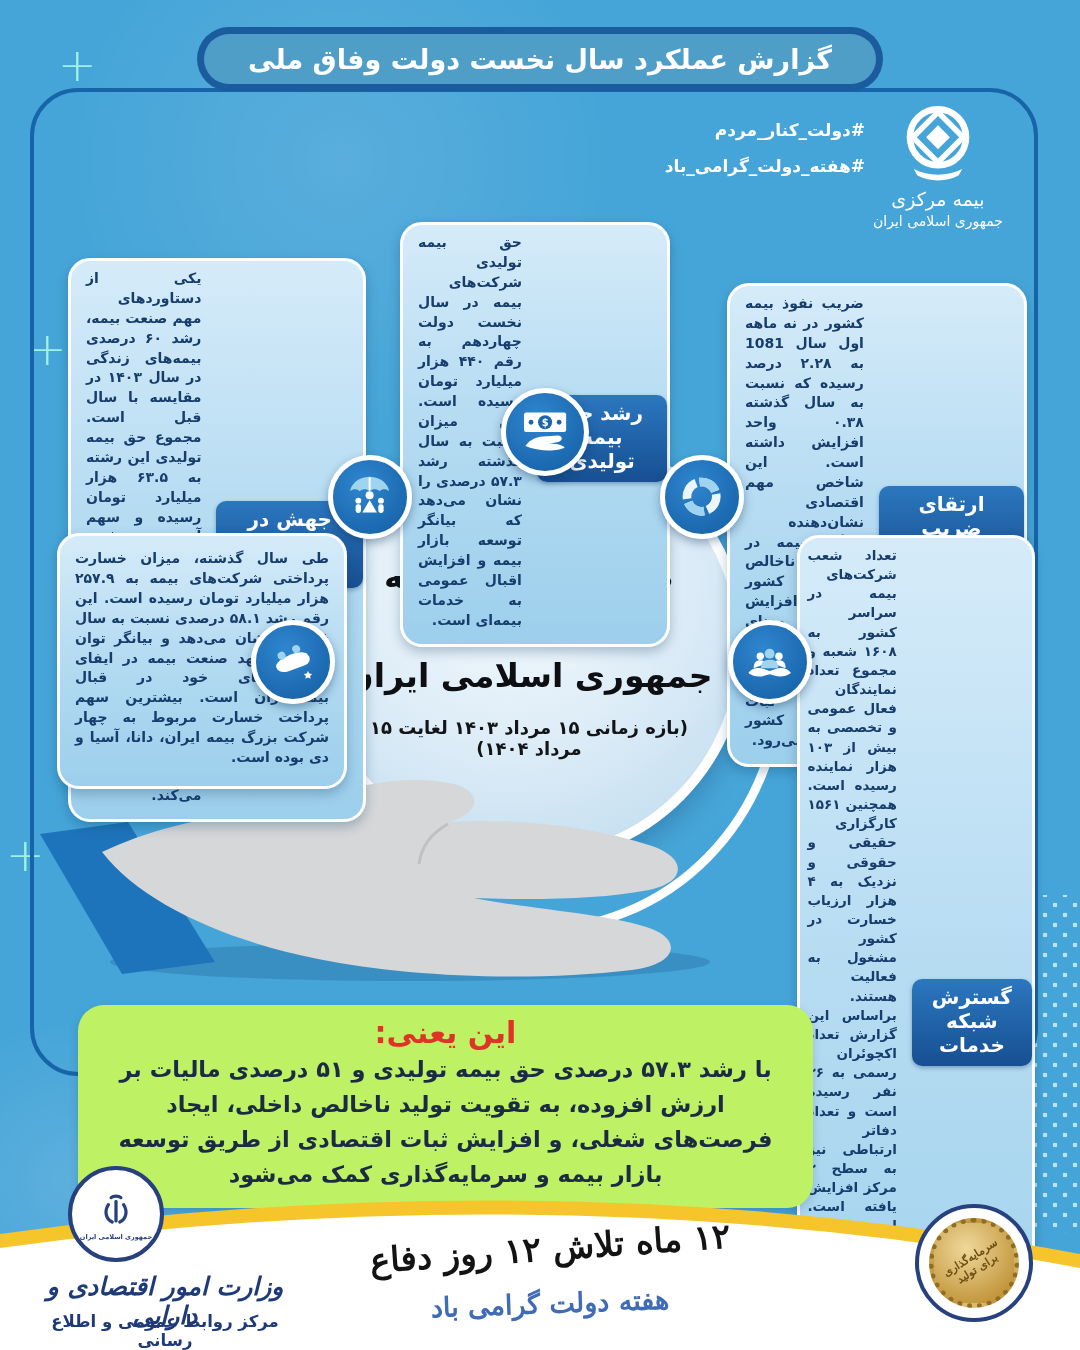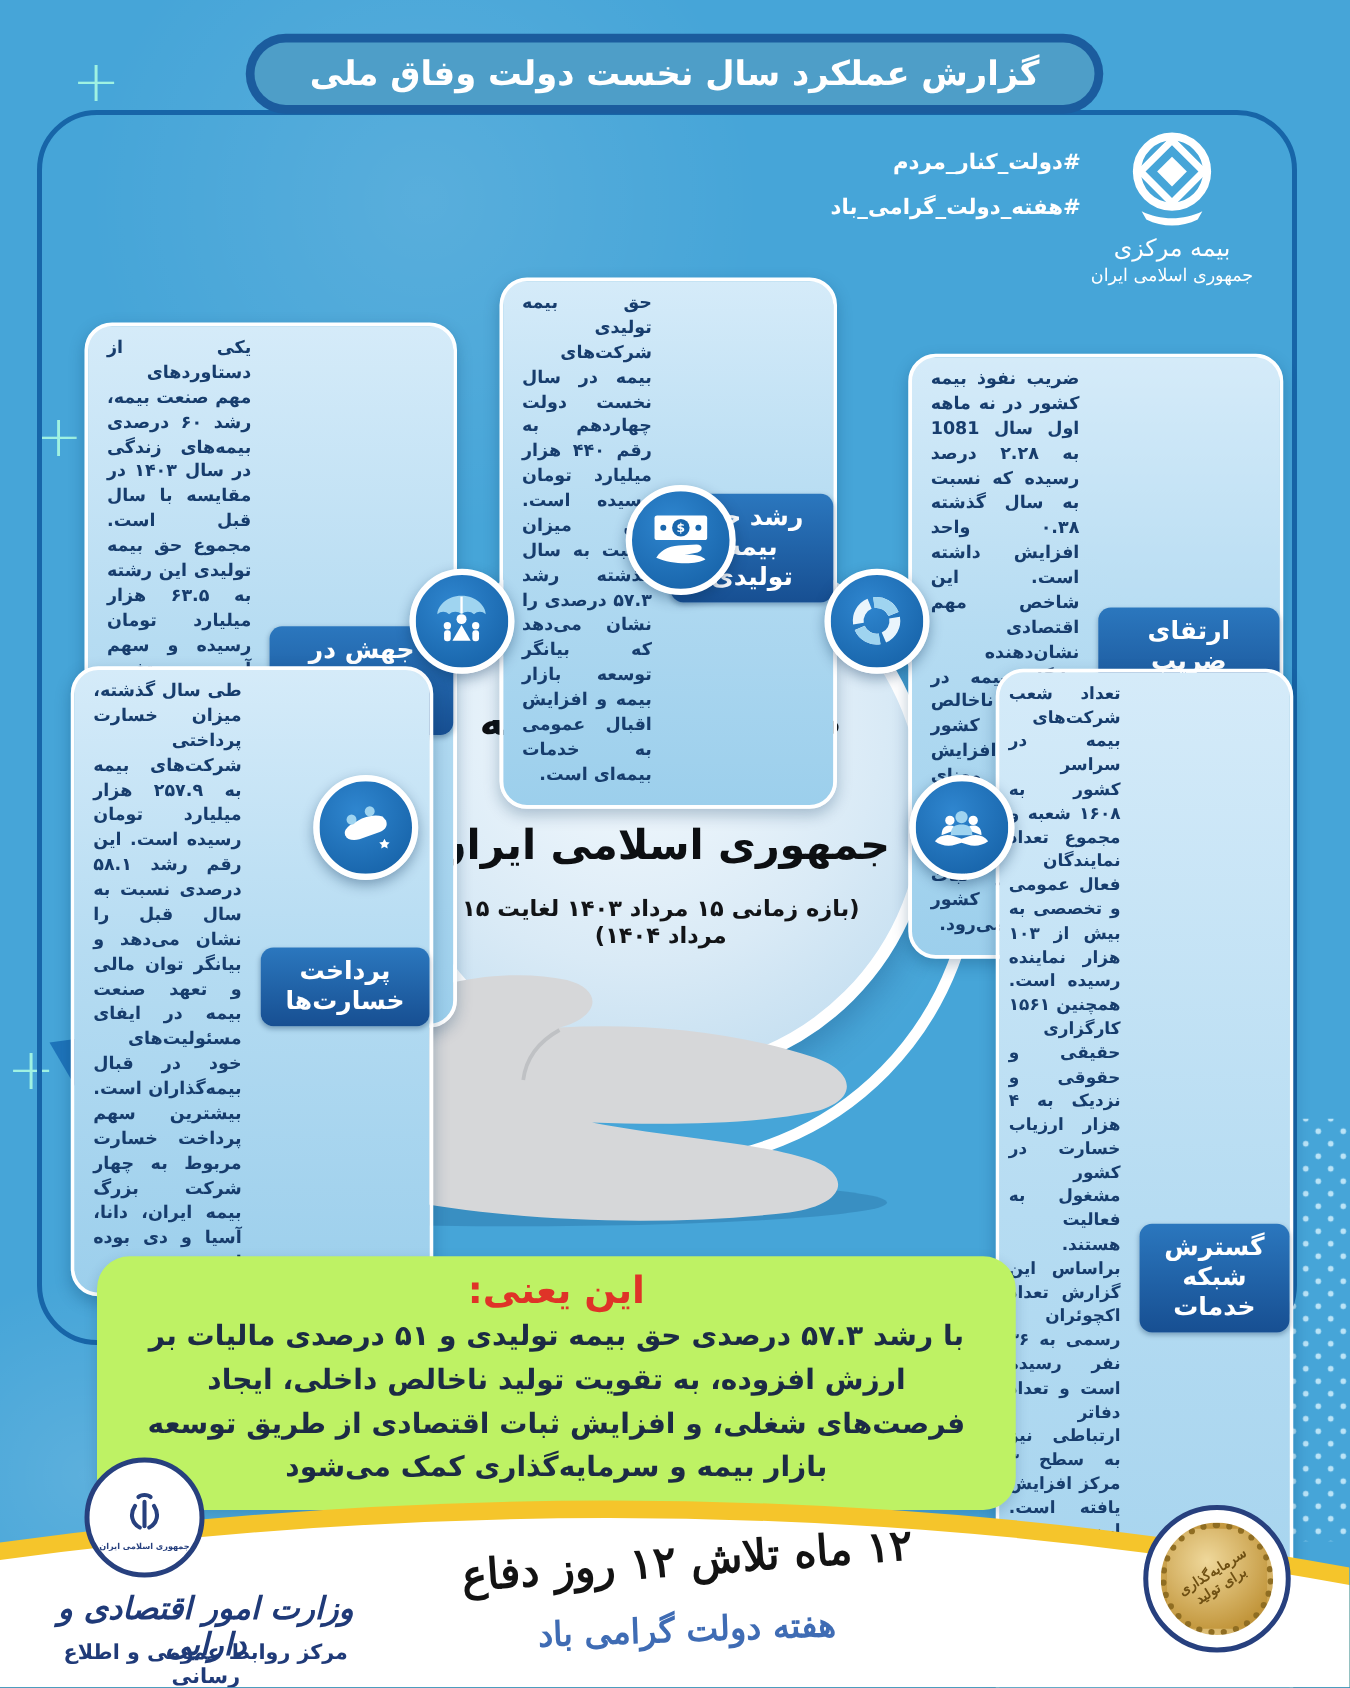--- a/index.html
+++ b/index.html
@@ -203,21 +203,20 @@
   </div>
   <div class="card c2">
     <div class="card-title">جهش در بیمه‌های زندگی</div>
     <div class="card-body">یکی از دستاوردهای مهم صنعت بیمه، رشد ۶۰ درصدی بیمه‌های زندگی در سال ۱۴۰۳ در مقایسه با سال قبل است. مجموع حق بیمه تولیدی این رشته به ۶۳.۵ هزار میلیارد تومان رسیده و سهم آن در پرتفوی صنعت بیمه به ۱۴.۴ درصد ارتقا یافته است. توسعه بیمه‌های زندگی علاوه بر ایجاد پشتوانه مالی خانوارها، نقش مهمی در تقویت منابع سرمایه‌گذاری و حمایت از چرخه اقتصاد ملی ایفا می‌کند.</div>
   </div>
   <div class="card c3">
     <div class="card-title">ارتقای ضریب نفوذ بیمه</div>
     <div class="card-body">ضریب نفوذ بیمه کشور در نه ماهه اول سال 1081 به ۲.۲۸ درصد رسیده که نسبت به سال گذشته ۰.۳۸ واحد افزایش داشته است. این شاخص مهم اقتصادی نشان‌دهنده جایگاه بیمه در تولید ناخالص داخلی کشور است و افزایش آن به معنای گسترش خدمات بیمه‌ای و نقش پررنگ‌تر صنعت بیمه در ثبات اقتصادی کشور به شمار می‌رود.</div>
   </div>
   <div class="card c4">
-    <div class="card-title">پرداخت خسارت‌ها</div>
     <div class="card-body">طی سال گذشته، میزان خسارت پرداختی شرکت‌های بیمه به ۲۵۷.۹ هزار میلیارد تومان رسیده است. این رقم رشد ۵۸.۱ درصدی نسبت به سال قبل را نشان می‌دهد و بیانگر توان مالی و تعهد صنعت بیمه در ایفای مسئولیت‌های خود در قبال بیمه‌گذاران است. بیشترین سهم پرداخت خسارت مربوط به چهار شرکت بزرگ بیمه ایران، دانا، آسیا و دی بوده است.</div>
   </div>
   <div class="card c5">
     <div class="card-title">گسترش شبکه خدمات</div>
     <div class="card-body">تعداد شعب شرکت‌های بیمه در سراسر کشور به ۱۶۰۸ شعبه و مجموع تعداد نمایندگان فعال عمومی و تخصصی به بیش از ۱۰۳ هزار نماینده رسیده است. همچنین ۱۵۶۱ کارگزاری حقیقی و حقوقی و نزدیک به ۴ هزار ارزیاب خسارت در کشور مشغول به فعالیت هستند. براساس این گزارش تعداد اکچوئران رسمی به ۳۶ نفر رسیده است و تعداد دفاتر ارتباطی نیز به سطح ۳ مرکز افزایش یافته است. این توسعه شبکه فروش و خدمات‌رسانی موجب افزایش دسترسی عمومی به خدمات بیمه‌ای و ارتقای سطح رفاه اجتماعی شده است.</div>
   </div>
 
   <div class="node i1">
     <svg viewBox="0 0 80 80">
       <rect x="10" y="12" width="60" height="28" rx="3" fill="#fff"></rect>

